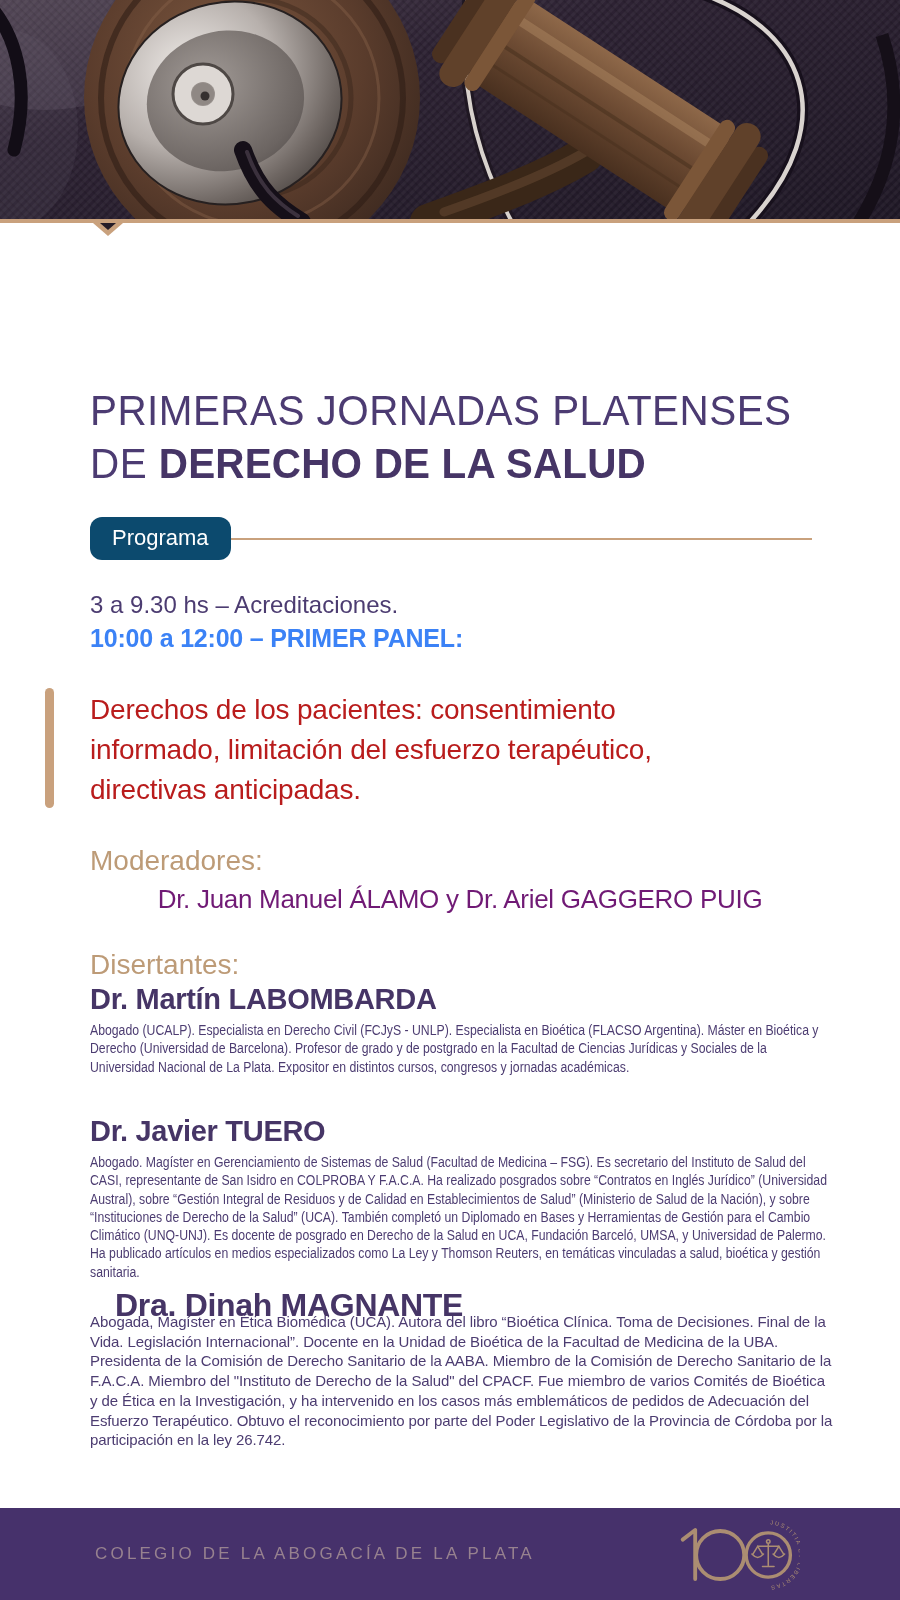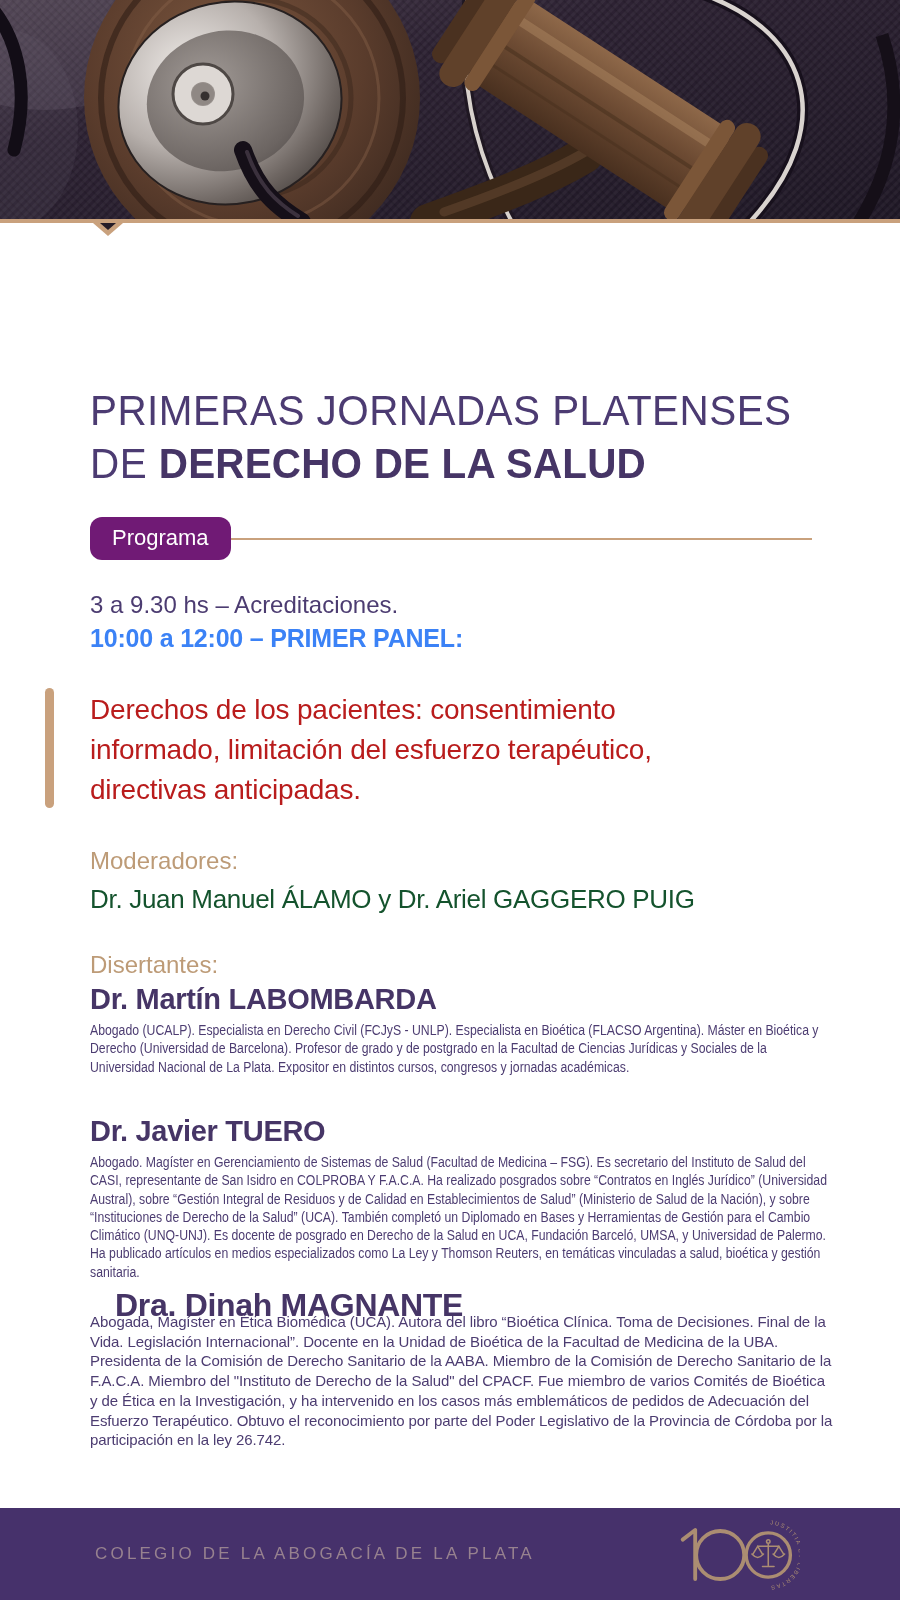--- a/index.html
+++ b/index.html
@@ -21,21 +21,21 @@
     color:#4c3b72; font-size:43px; line-height:53px; font-weight:400;
     letter-spacing:0.5px;
     transform:scaleX(0.94); transform-origin:left top;
     white-space:nowrap;
   }
   .title b { font-weight:700; color:#463566; letter-spacing:0.2px; }
 
   
   .badge-row { position:absolute; top:517px; left:90px; width:722px; height:43px; display:flex; align-items:center; }
   .badge {
-    background:#701a75; color:#ffffff; font-size:22px; font-weight:400;
+    background:#0c4a6e; color:#ffffff; font-size:22px; font-weight:400;
     padding:8px 22px 10px 22px; border-radius:12px; line-height:25px;
   }
   .badge-rule { flex:1; height:2px; background:#c9a17d; }
 
   
   .schedule { position:absolute; top:588px; left:90px; width:740px; color:#4c3c71; }
   .schedule .acc { font-size:24px; line-height:33px; font-weight:400; }
   .schedule .pan { font-size:25px; line-height:34px; font-weight:700; color:#3b82f6; letter-spacing:-0.2px; }
 
   
@@ -44,22 +44,22 @@
     background:#c9a17d; border-radius:5px;
   }
   .quote {
     position:absolute; top:690px; left:90px; width:648px;
     color:#b91c1c; font-size:28px; line-height:40px; font-weight:400;
     letter-spacing:-0.2px;
   }
 
   
   .moderators { position:absolute; top:846px; left:90px; width:740px; }
-  .section-label { color:#bd9b77; font-size:24px; line-height:30px; font-weight:400; }
-  .moderators .names { margin-top:7px; color:#14532d; font-size:26px; line-height:33px; letter-spacing:-0.3px; }
+  .section-label { color:#bd9b77; font-size:28px; line-height:30px; font-weight:400; }
+  .moderators .names { margin-top:7px; color:#701a75; font-size:26px; line-height:33px; letter-spacing:-0.3px;text-align:center; }
 
   
   .disertantes-label { position:absolute; top:950px; left:90px; }
   .speaker-name {
     position:absolute; left:90px; color:#463566; font-weight:700;
     font-size:29px; line-height:34px; letter-spacing:-0.3px; white-space:nowrap;
   }
   .sp1-name { top:982px; }
   .sp2-name { top:1114px; }
   .sp3-name { top:1288px; font-size:32px;margin-left:25px; }

